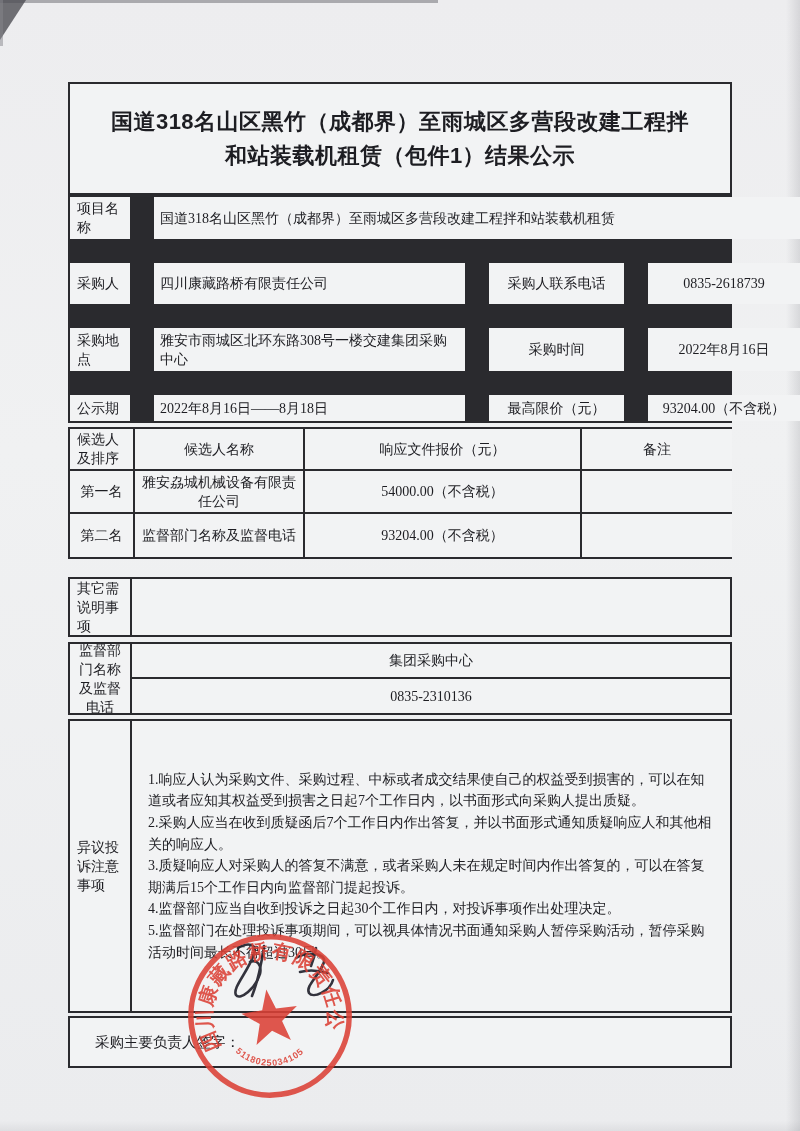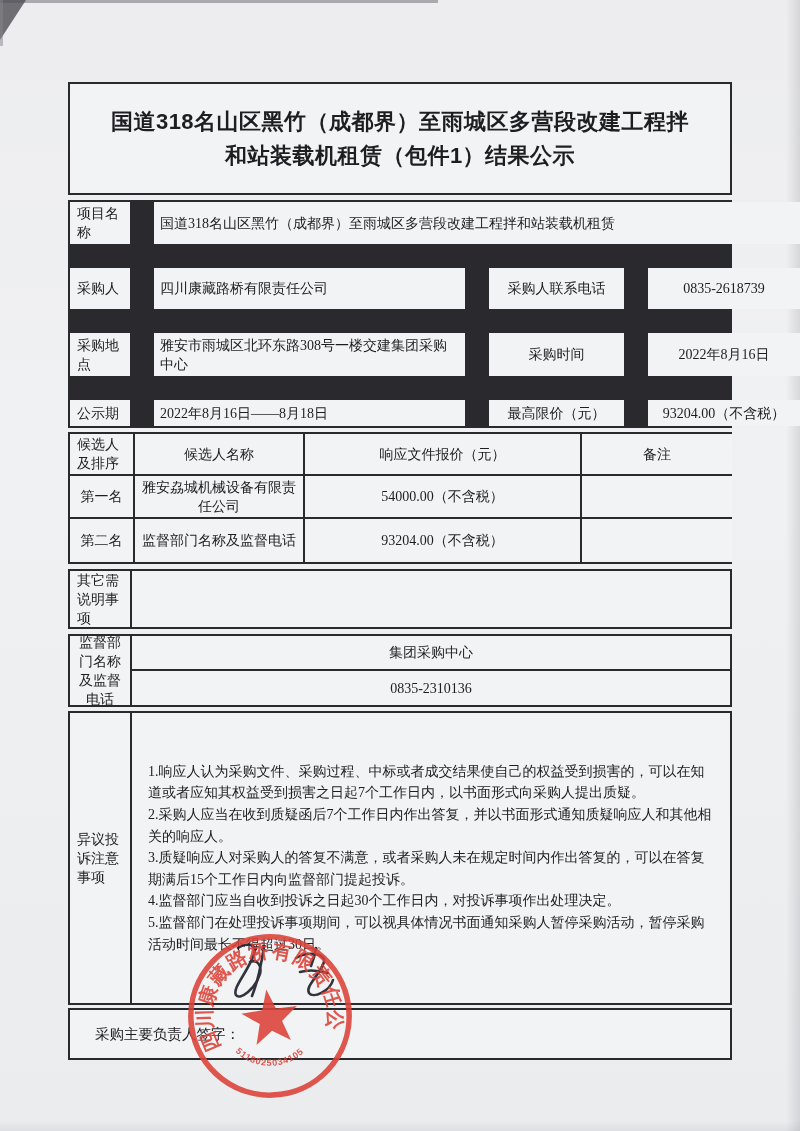--- a/index.html
+++ b/index.html
@@ -32,30 +32,30 @@
     display:flex;align-items:center;
     font-size:14px;line-height:19px;
     padding:2px 6px;box-sizing:border-box;
     overflow:hidden;
   }
   .cell.center{justify-content:center;text-align:center;}
   .cell.left{justify-content:flex-start;text-align:left;}
   .cell.wrap3{padding:2px 7px;}
 
   
-  .sec-title{margin-bottom:5px;grid-template-columns:1fr;grid-template-rows:109px;}
+  .sec-title{grid-template-columns:1fr;grid-template-rows:109px;}
   .sec-title .cell{
     justify-content:center;text-align:center;
     font-family:"Liberation Sans","DejaVu Sans",sans-serif;
     font-weight:700;font-size:22px;line-height:34px;
     letter-spacing:.5px;padding:0 34px;
   }
 
   .sec-info{margin-bottom:4px;grid-template-columns:60px 311px 135px 152px;grid-template-rows:42px 41px 43px 26px;gap:24px;}
-  .sec-cand{margin-bottom:5px;grid-template-columns:63px 168px 275px 150px;grid-template-rows:40px 41px 43px;}
+  .sec-cand{margin-bottom:18px;grid-template-columns:63px 168px 275px 150px;grid-template-rows:40px 41px 43px;}
   .sec-other{margin-bottom:5px;grid-template-columns:60px 1fr;grid-template-rows:56px;}
   .sec-sup{margin-bottom:4px;grid-template-columns:60px 1fr;grid-template-rows:33px 34px;}
   .sec-comp{margin-bottom:3px;grid-template-columns:60px 1fr;grid-template-rows:290px;}
   .sec-sign{grid-template-columns:1fr;grid-template-rows:48px;}
 
   .span3{grid-column:2/5;}
   .rowspan2{grid-row:1/3;}
   .comp-text{display:block;padding:10px 10px;font-size:14px;line-height:21.6px;align-self:center;}
   .comp-text .item{margin:0;}
   .comp-cell{display:flex;flex-direction:column;justify-content:center;}

